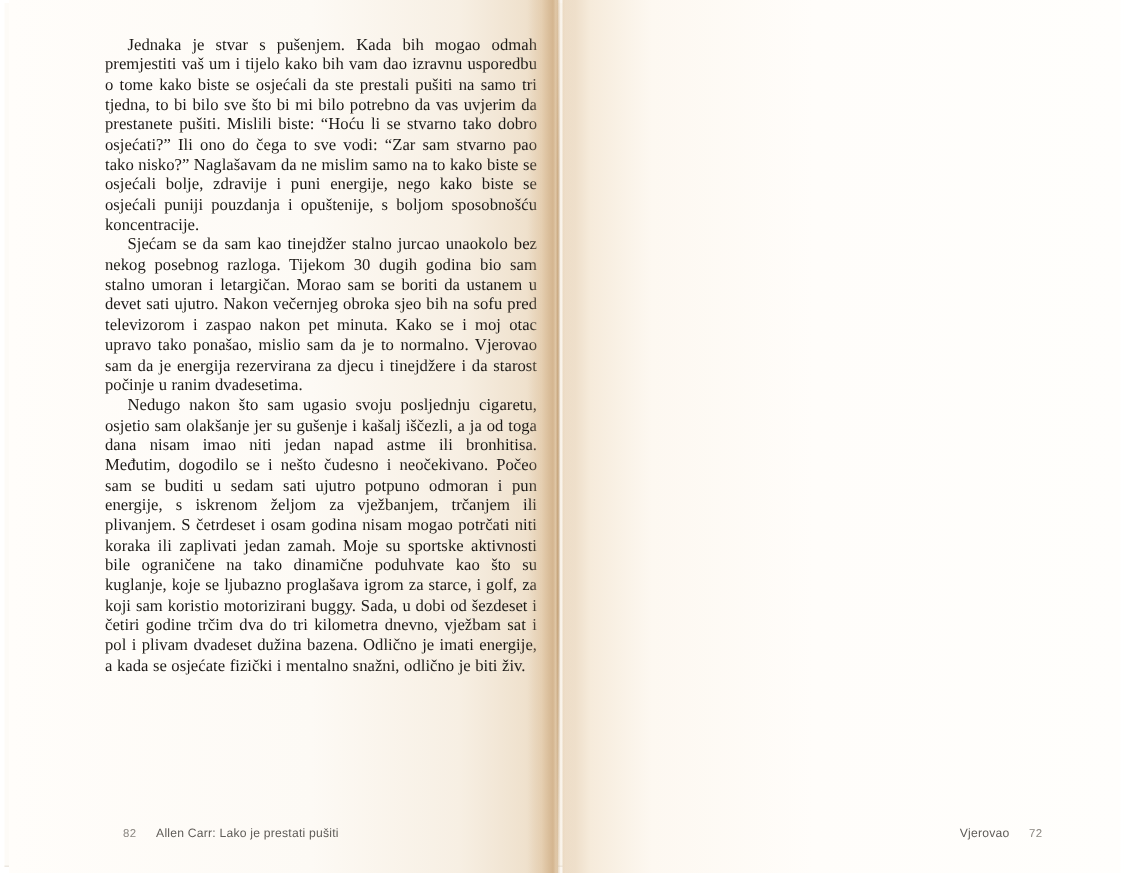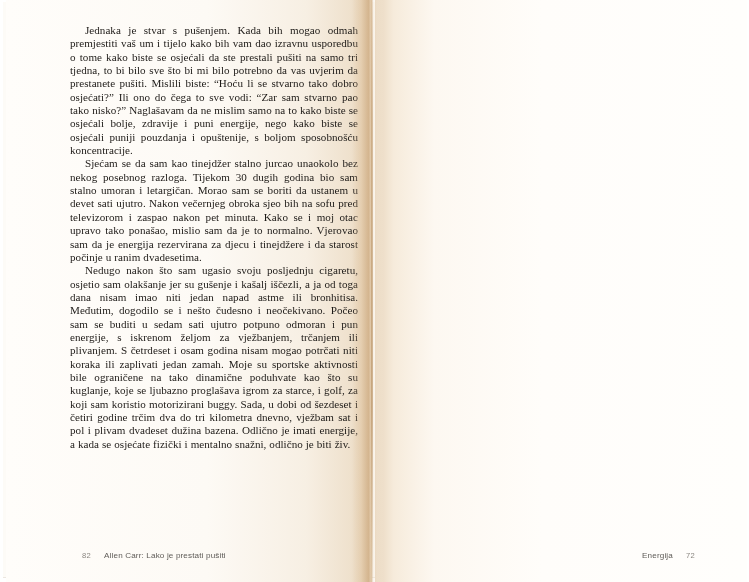--- a/index.html
+++ b/index.html
@@ -155,20 +155,20 @@
       <p class="body-par">Nedugo nakon što sam ugasio svoju posljednju cigaretu, osjetio sam olakšanje jer su gušenje i kašalj iščezli, a ja od toga dana nisam imao niti jedan napad astme ili bronhitisa. Međutim, dogodilo se i nešto čudesno i neočekivano. Počeo sam se buditi u sedam sati ujutro potpuno odmoran i pun energije, s iskrenom željom za vježbanjem, trčanjem ili plivanjem. S četrdeset i osam godina nisam mogao potrčati niti koraka ili zaplivati jedan zamah. Moje su sportske aktivnosti bile ograničene na tako dinamične poduhvate kao što su kuglanje, koje se ljubazno proglašava igrom za starce, i golf, za koji sam koristio motorizirani buggy. Sada, u dobi od šezdeset i četiri godine trčim dva do tri kilometra dnevno, vježbam sat i pol i plivam dvadeset dužina bazena. Odlično je imati energije, a kada se osjećate fizički i mentalno snažni, odlično je biti živ.</p>
     </div>
     <div class="footer footer-left">
       <span class="folio">82</span><span>Allen Carr: Lako je prestati pušiti</span>
     </div>
   </div>
 
   <div class="page page-right">
 
     <div class="footer footer-right">
-      <span>Energija</span><span class="folio">72</span>
+      <span>Vjerovao</span><span class="folio">72</span>
     </div>
   </div>
 
   <div class="gutter"></div>
   <div class="gutter-line"></div>
 
 </div>
 
 </body></html>

